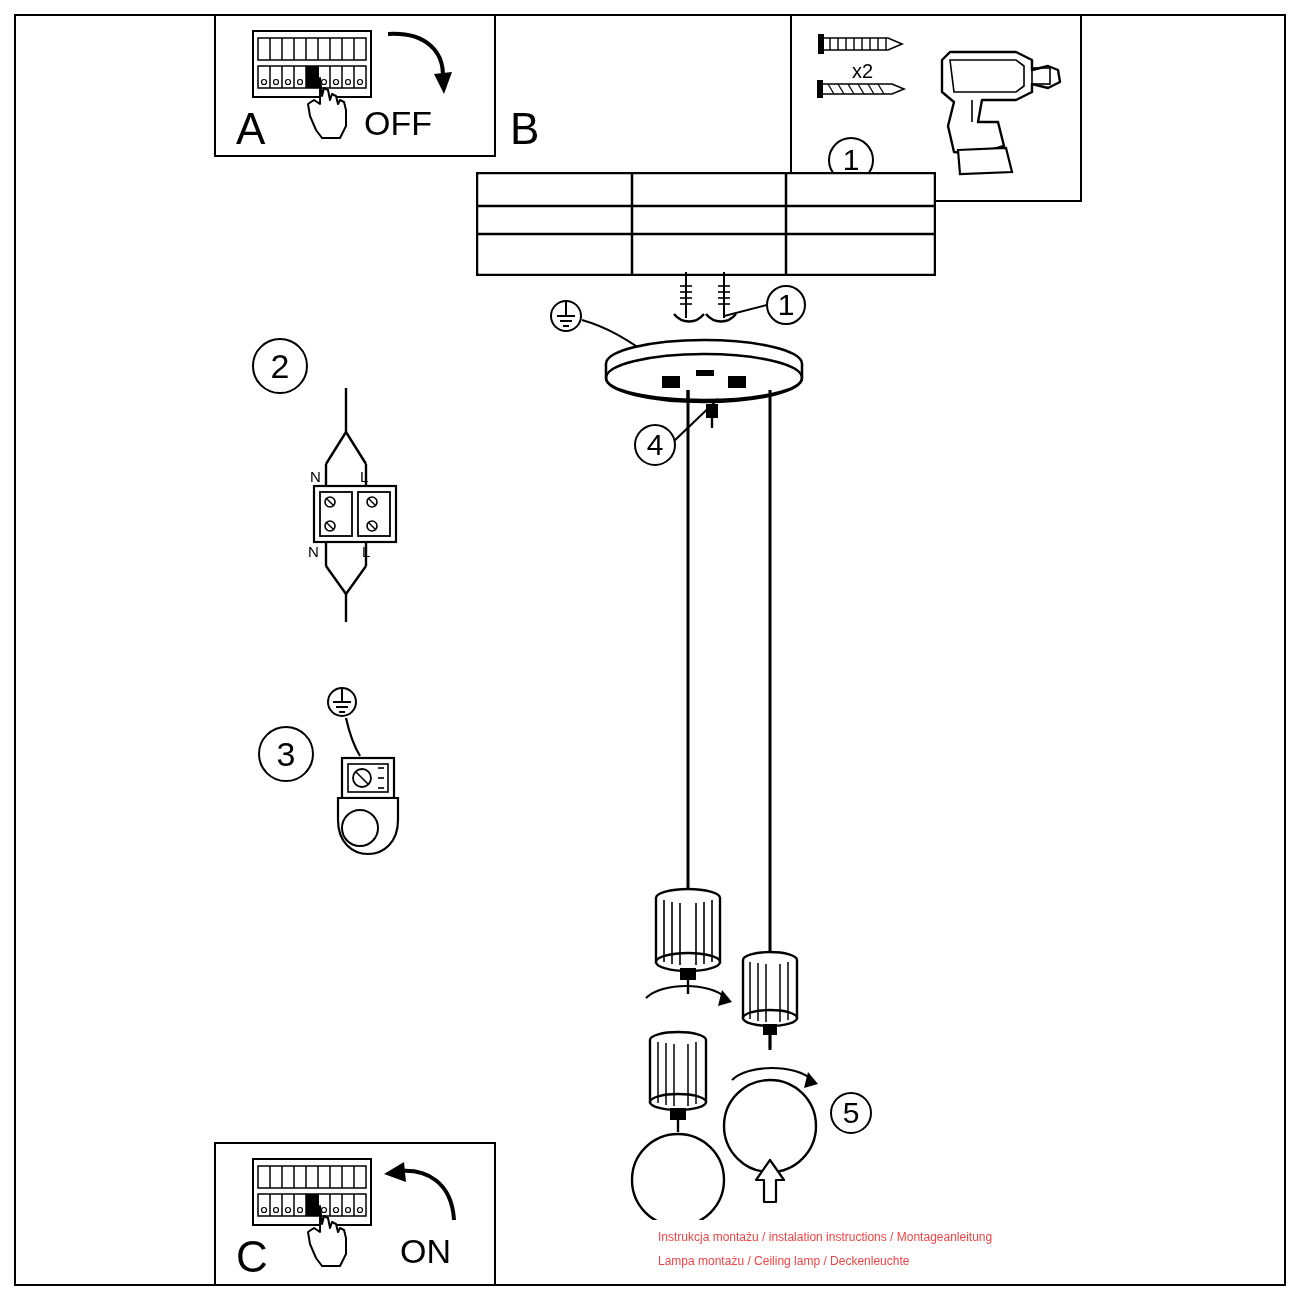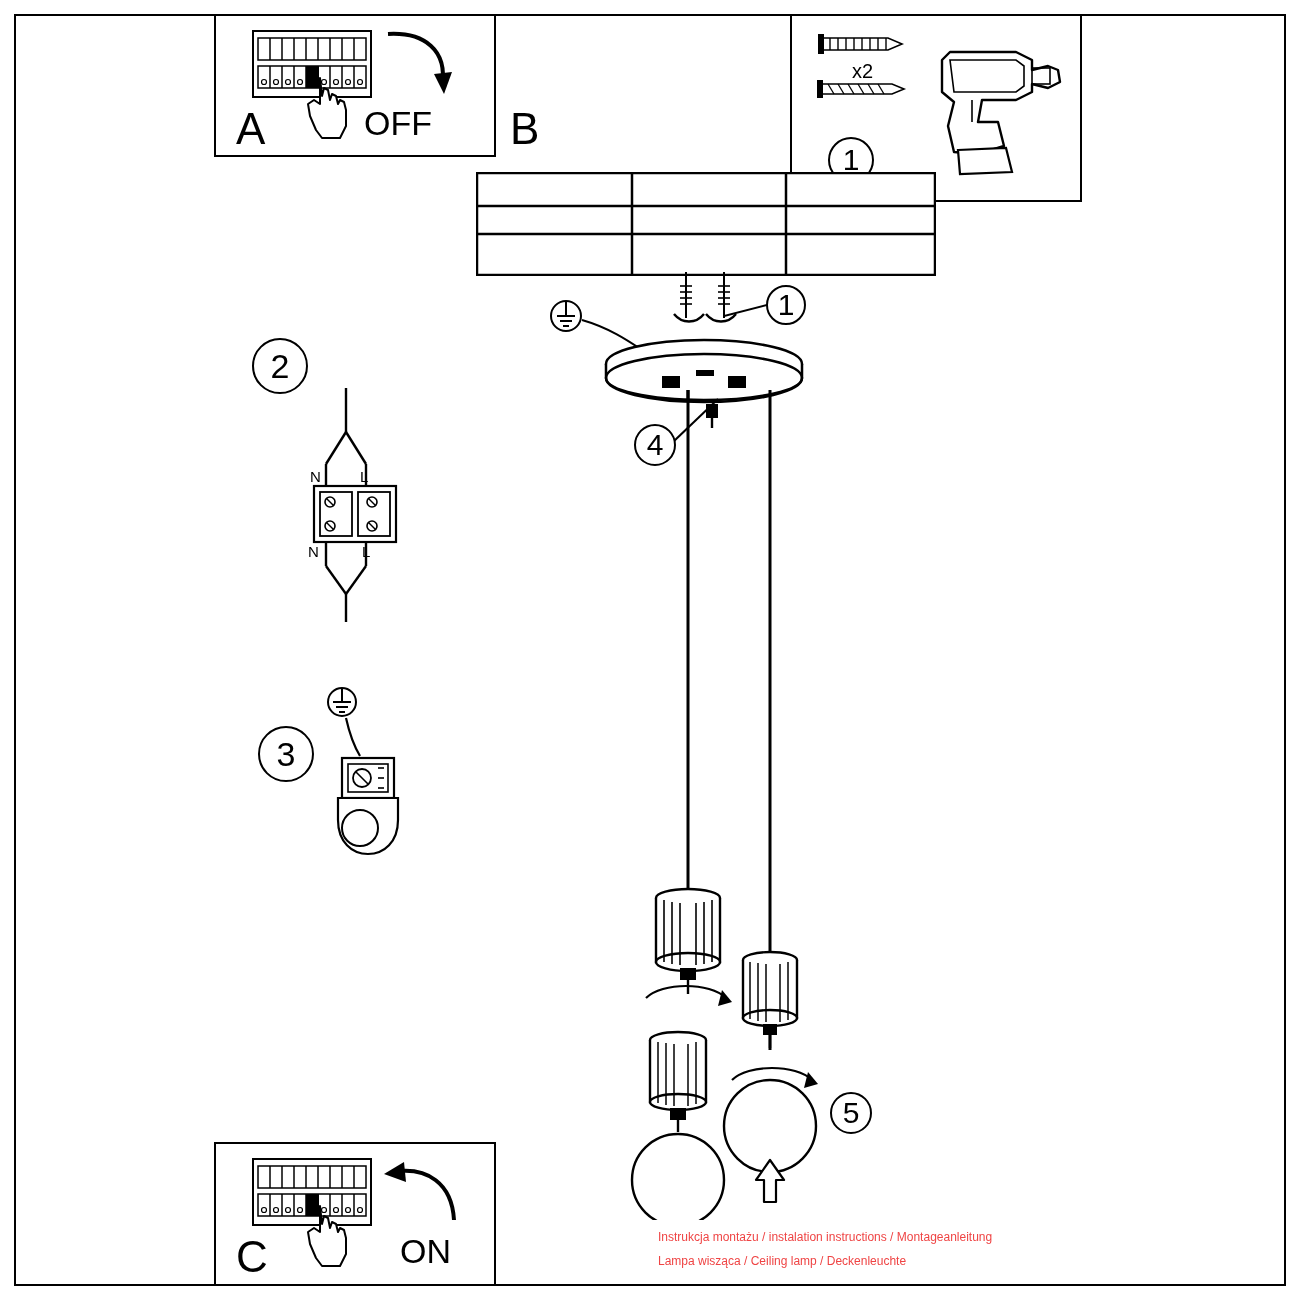--- a/index.html
+++ b/index.html
@@ -418,15 +418,15 @@
   <svg class="sv" style="left:300px; top:1198px;" width="60" height="72" viewBox="0 0 60 72">
     <path d="M20 8 L20 34 L14 30 L8 34 L10 46 L16 60 L22 68 L40 68 L46 56 L46 40 L44 32 L40 30 L38 34 L36 26 L32 24 L30 30 L28 20 L24 18 L22 26 Z" fill="#fff" stroke="#000" stroke-width="2" stroke-linejoin="round"></path>
   </svg>
 
   <svg class="sv" style="left:382px; top:1158px;" width="78" height="70" viewBox="0 0 78 70">
     <path d="M72 62 C 70 26, 46 8, 10 14" fill="none" stroke="#000" stroke-width="4"></path>
     <path d="M22 4 L2 16 L24 24 Z" fill="#000"></path>
   </svg>
 
   <div class="footer" style="left:658px; top:1224px;">Instrukcja montażu / instalation instructions / Montageanleitung</div>
-  <div class="footer" style="left:658px; top:1248px;">Lampa wisząca / Ceiling lamp / Deckenleuchte</div>
+  <div class="footer" style="left:658px; top:1248px;">Lampa montażu / Ceiling lamp / Deckenleuchte</div>
 
 </div>
 
 </body></html>

